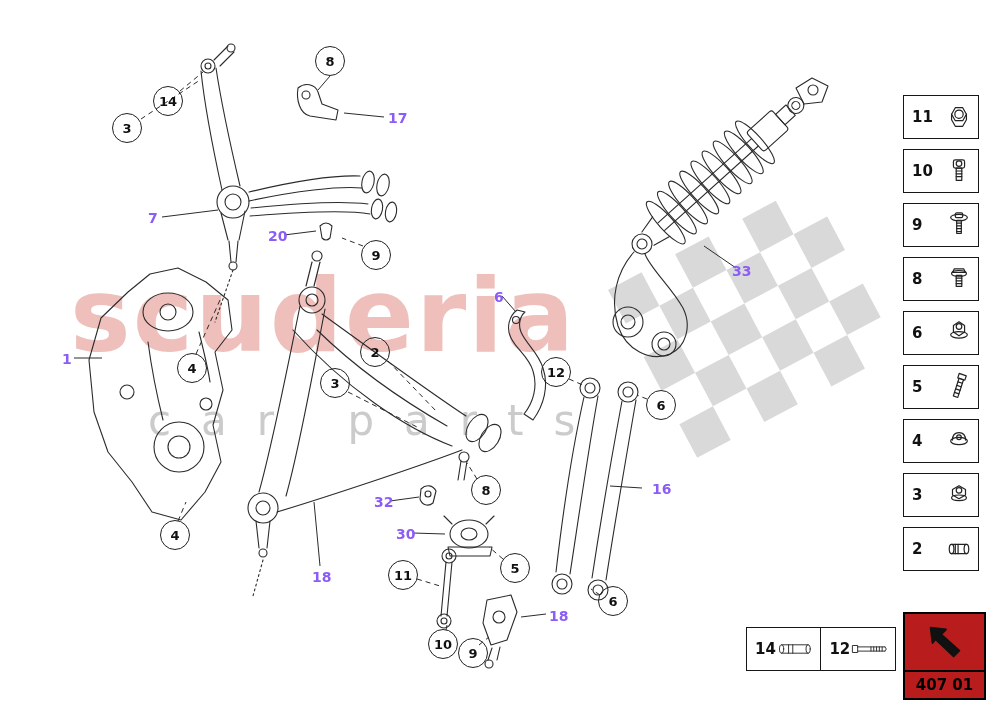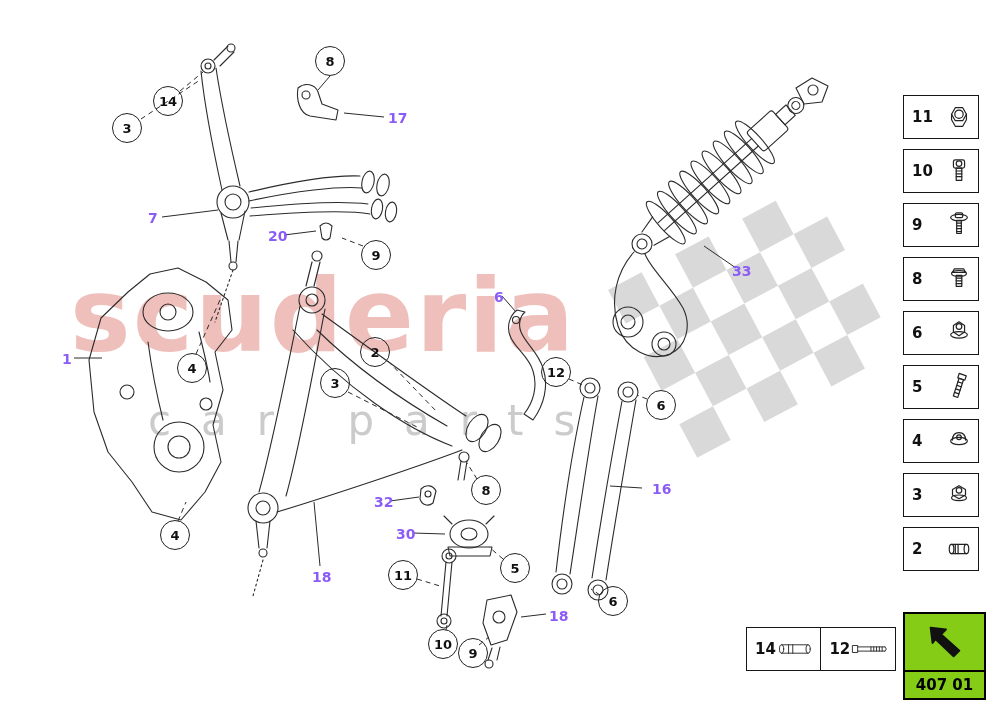--- a/index.html
+++ b/index.html
@@ -27,21 +27,21 @@
   .sidebar { position:absolute; left:903px; top:95px; display:flex; flex-direction:column; gap:10px; z-index:3; }
   .part-box { width:76px; height:44px; border:1.6px solid #161616; background:#fff;
               display:flex; align-items:center; justify-content:space-between; padding:2px 6px 2px 8px; }
   .part-box .num { font-size:15px; font-weight:700; color:#111; }
   .pic * { stroke:#222; fill:none; stroke-width:1.3; stroke-linecap:round; stroke-linejoin:round; }
 
   .bottom-row { position:absolute; left:746px; top:627px; display:flex; z-index:3; }
   .bottom-row .part-box + .part-box { margin-left:-1.6px; }
 
   .code-box { position:absolute; left:903px; top:612px; width:83px; height:88px; border:2.5px solid #000;
-              background:#84cc16; display:flex; flex-direction:column; z-index:3; }
+              background:#b91c1c; display:flex; flex-direction:column; z-index:3; }
   .code-box .arrow-area { flex:1; display:flex; align-items:center; justify-content:center;
                           border-bottom:2.5px solid #000; }
   .code-box .code { height:26px; display:flex; align-items:center; justify-content:center;
                     font-size:15px; font-weight:700; color:#000; }
 </style>
 </head>
 <body>
 
 <div class="stage">
 

